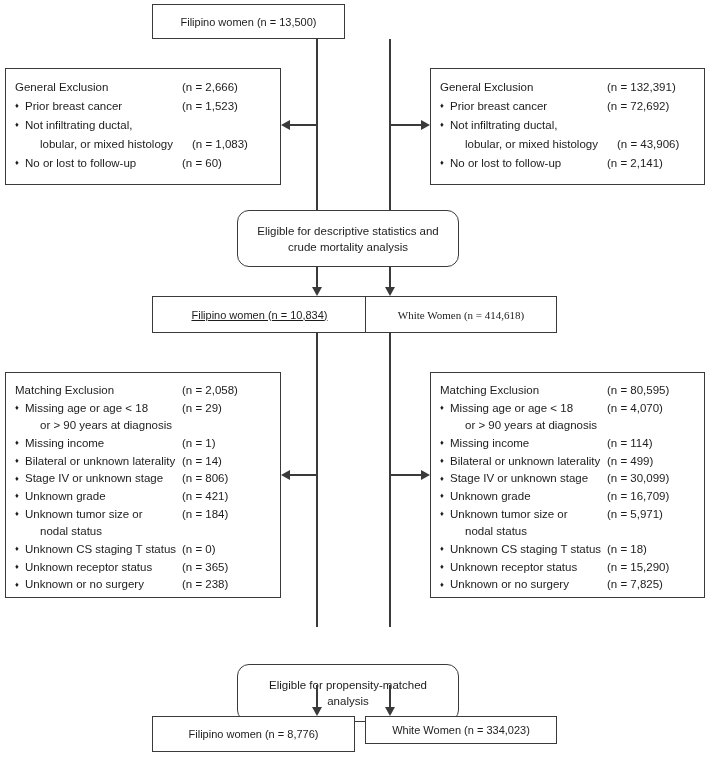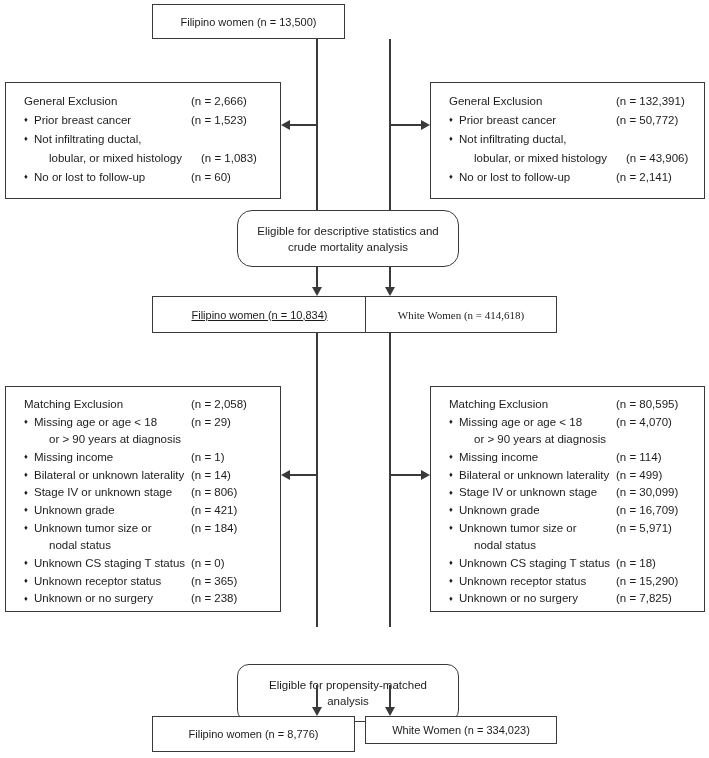--- a/index.html
+++ b/index.html
@@ -11,21 +11,21 @@
   body{background:var(--bg);font-family:"Liberation Sans",sans-serif;color:var(--text);}
   .canvas{position:relative;width:709px;height:758px;background:var(--bg);overflow:hidden;}
 
   .box{position:absolute;border:1.5px solid var(--ink);background:var(--bg);}
   .cohort{display:flex;align-items:center;justify-content:center;
           font-size:11px;text-align:center;}
   .process{border-radius:12px;display:flex;flex-direction:column;
            align-items:center;justify-content:center;font-size:11.5px;
            text-align:center;line-height:16px;}
 
-  .excl{font-size:11.5px;padding:8px 6px 0 18px;margin-top:14px;}
+  .excl{font-size:11.5px;padding:8px 6px 0 9px;}
   .excl .row{display:flex;align-items:center;}
   .gen .row{height:19px;}
   .match .row{height:17.7px;}
   .excl .t{white-space:nowrap;}
   .excl .row.h .t{min-width:167px;}
   .excl .row.b .t{min-width:157px;}
   .excl .row.c .t{min-width:152px;margin-left:25px;}
   .excl .bullet{width:10px;font-size:7.5px;line-height:1;flex:0 0 10px;}
   .excl .v{white-space:nowrap;}
 
@@ -73,39 +73,39 @@
   </div>
 
   <div class="box excl gen" style="left:430px;top:68px;width:275px;height:117px;">
     <div class="row h">
       <span class="t">General Exclusion</span>
       <span class="v">(n = 132,391)</span>
     </div>
     <div class="row b">
       <span class="bullet">♦</span>
       <span class="t">Prior breast cancer</span>
-      <span class="v">(n = 50,772)</span>
+      <span class="v">(n = 72,692)</span>
     </div>
     <div class="row b">
       <span class="bullet">♦</span>
       <span class="t">Not infiltrating ductal,</span>
       <span class="v"></span>
     </div>
     <div class="row c">
       <span class="t">lobular, or mixed histology</span>
       <span class="v">(n = 43,906)</span>
     </div>
     <div class="row b">
       <span class="bullet">♦</span>
       <span class="t">No or lost to follow-up</span>
       <span class="v">(n = 2,141)</span>
     </div>
   </div>
 
-  <div class="box process" style="left:237px;top:210px;width:222px;height:57px;border-radius:15px;">
+  <div class="box process" style="left:237px;top:210px;width:222px;height:57px;">
     <div>Eligible for descriptive statistics and</div>
     <div>crude mortality analysis</div>
   </div>
 
   <div class="box cohort" style="left:152px;top:296px;width:215px;height:37px;text-decoration:underline;">Filipino women (n = 10,834)</div>
   <div class="box cohort" style="left:365px;top:296px;width:192px;height:37px;font-family:Liberation Serif, serif;">White Women (n = 414,618)</div>
 
   <div class="box excl match" style="left:5px;top:372px;width:276px;height:226px;">
     <div class="row h">
       <span class="t">Matching Exclusion</span>

